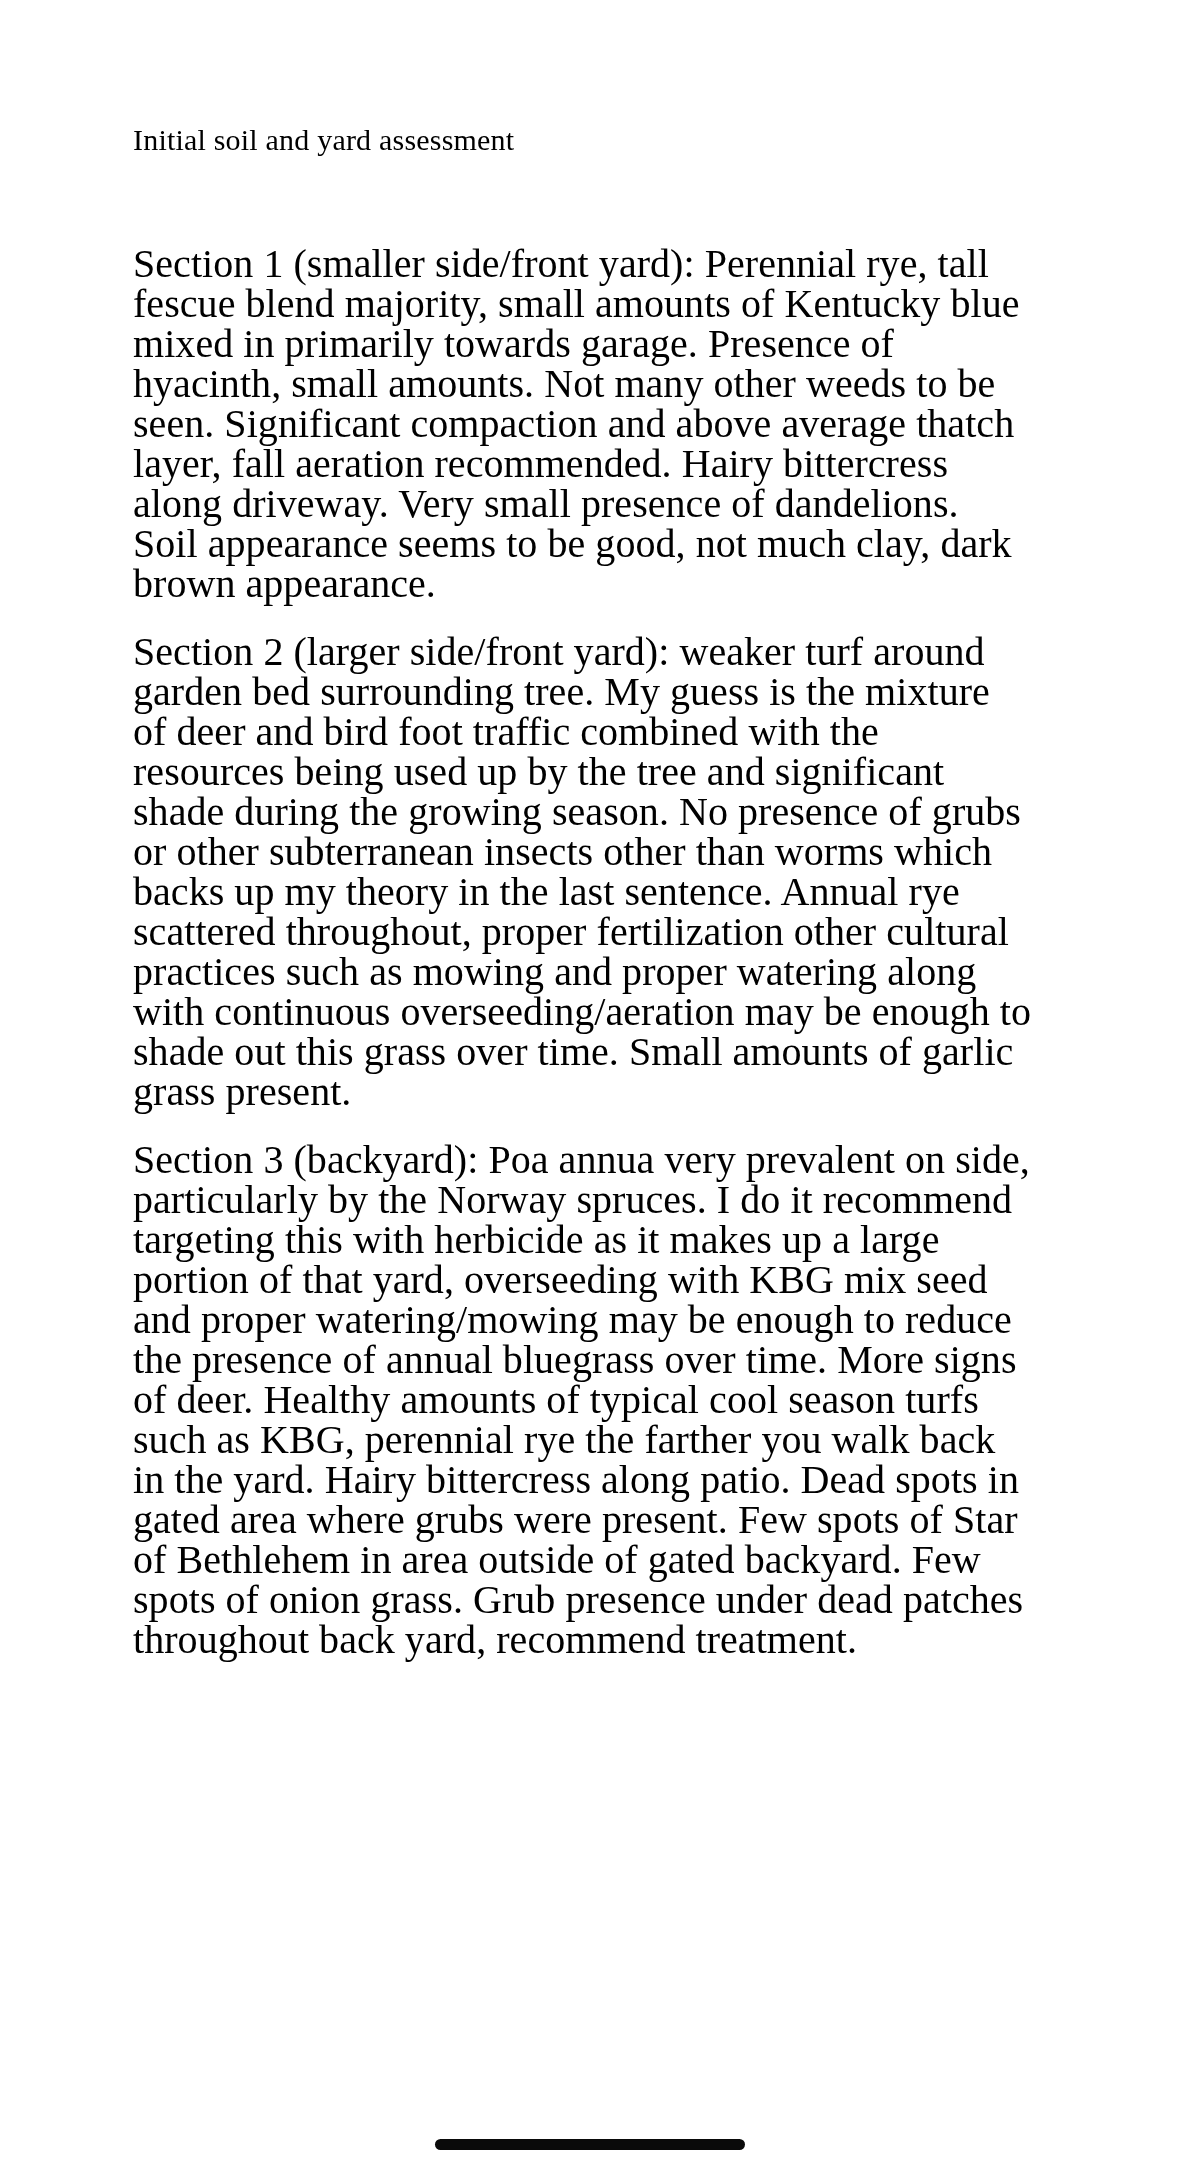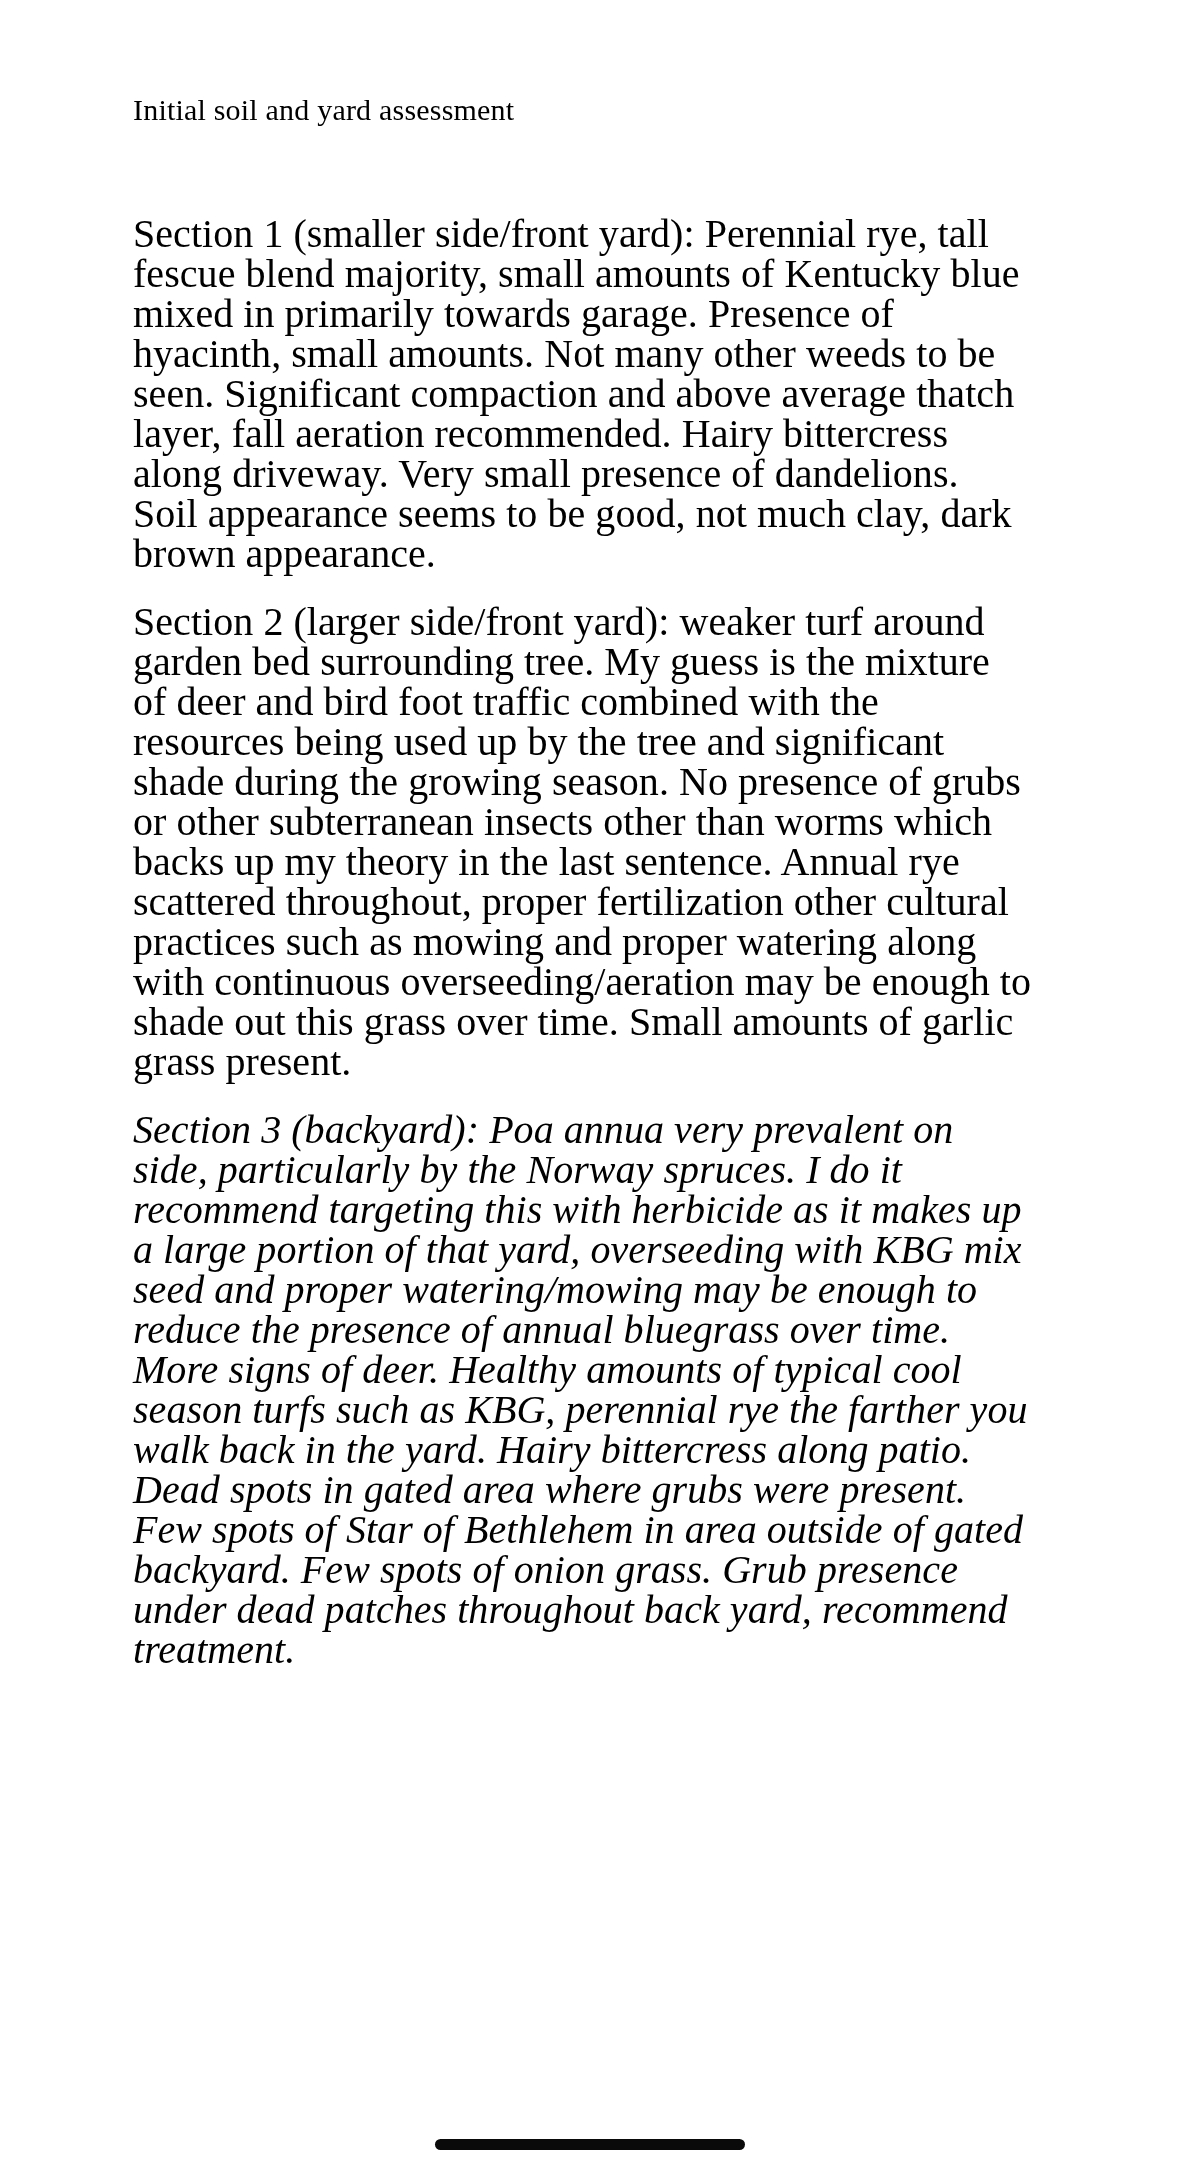--- a/index.html
+++ b/index.html
@@ -19,40 +19,39 @@
     position: absolute;
     top: 0;
     left: 0;
     width: 1179px;
     height: 2184px;
     background: #ffffff;
   }
   .doc {
     position: absolute;
     left: 133px;
-    top: 90px;
+    top: 120px;
     width: 900px;
   }
   .doc-title {
     font-size: 30px;
     line-height: 40px;
     letter-spacing: 0.2px;
     margin: 0 0 84px 0;
     font-weight: 400;
   }
   .para {
     font-size: 40px;
     line-height: 40px;
     margin: 0 0 28px 0;
     text-align: left;
     letter-spacing: 0.05px;
   }
   .para:last-child {
     margin-bottom: 9px;
-    font-style: italic;
   }
   .home-indicator {
     position: absolute;
     left: 50%;
     transform: translateX(-50%);
     bottom: 34px;
     width: 310px;
     height: 11px;
     border-radius: 6px;
     background: #0a0a0a;

